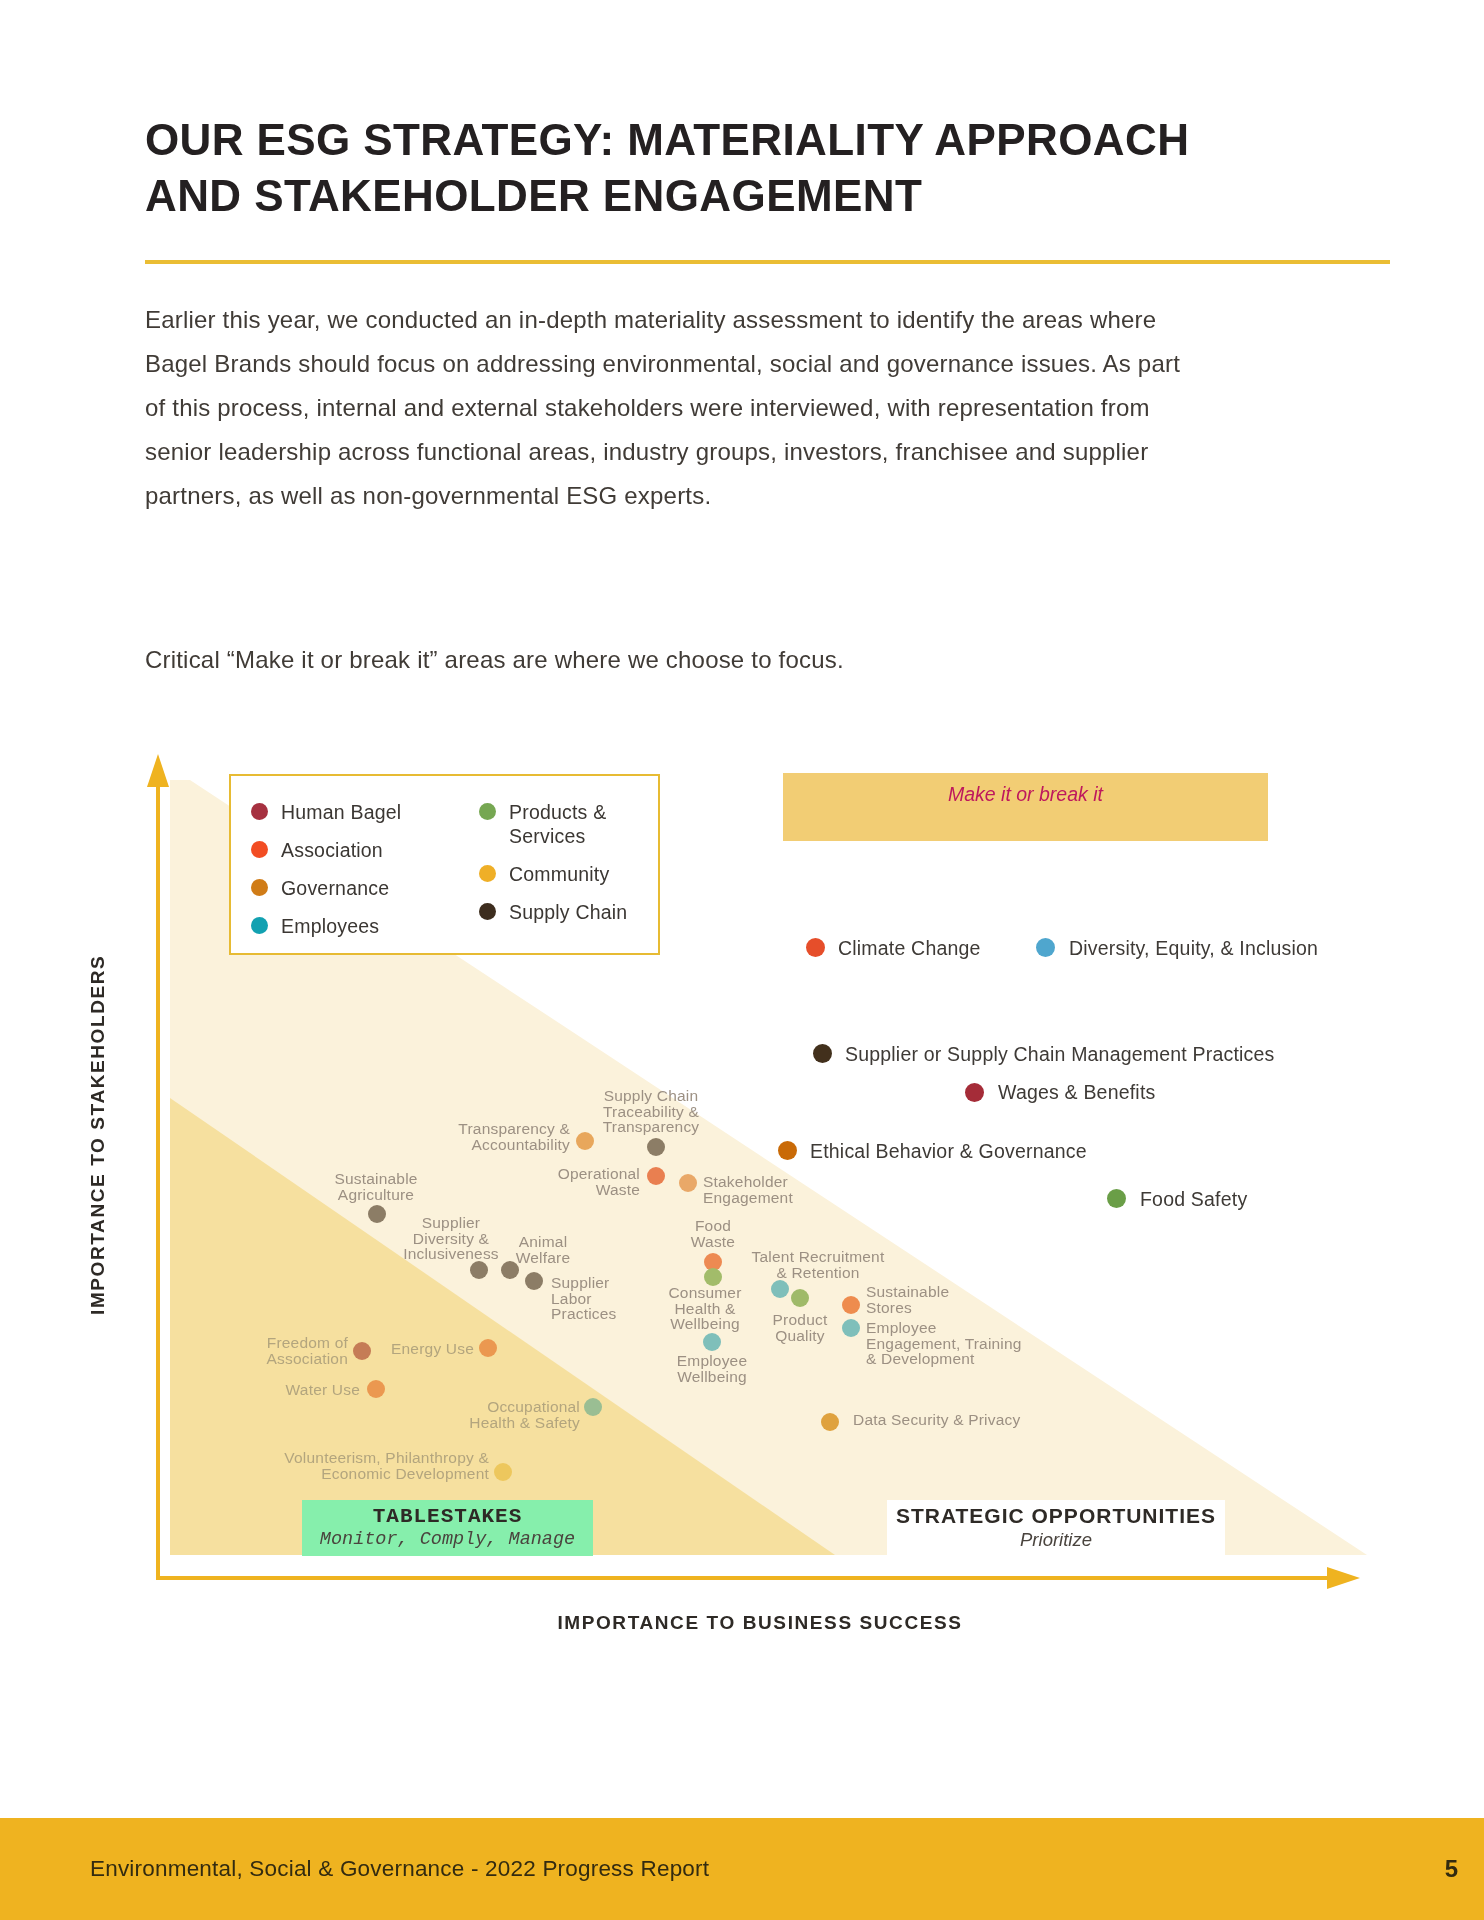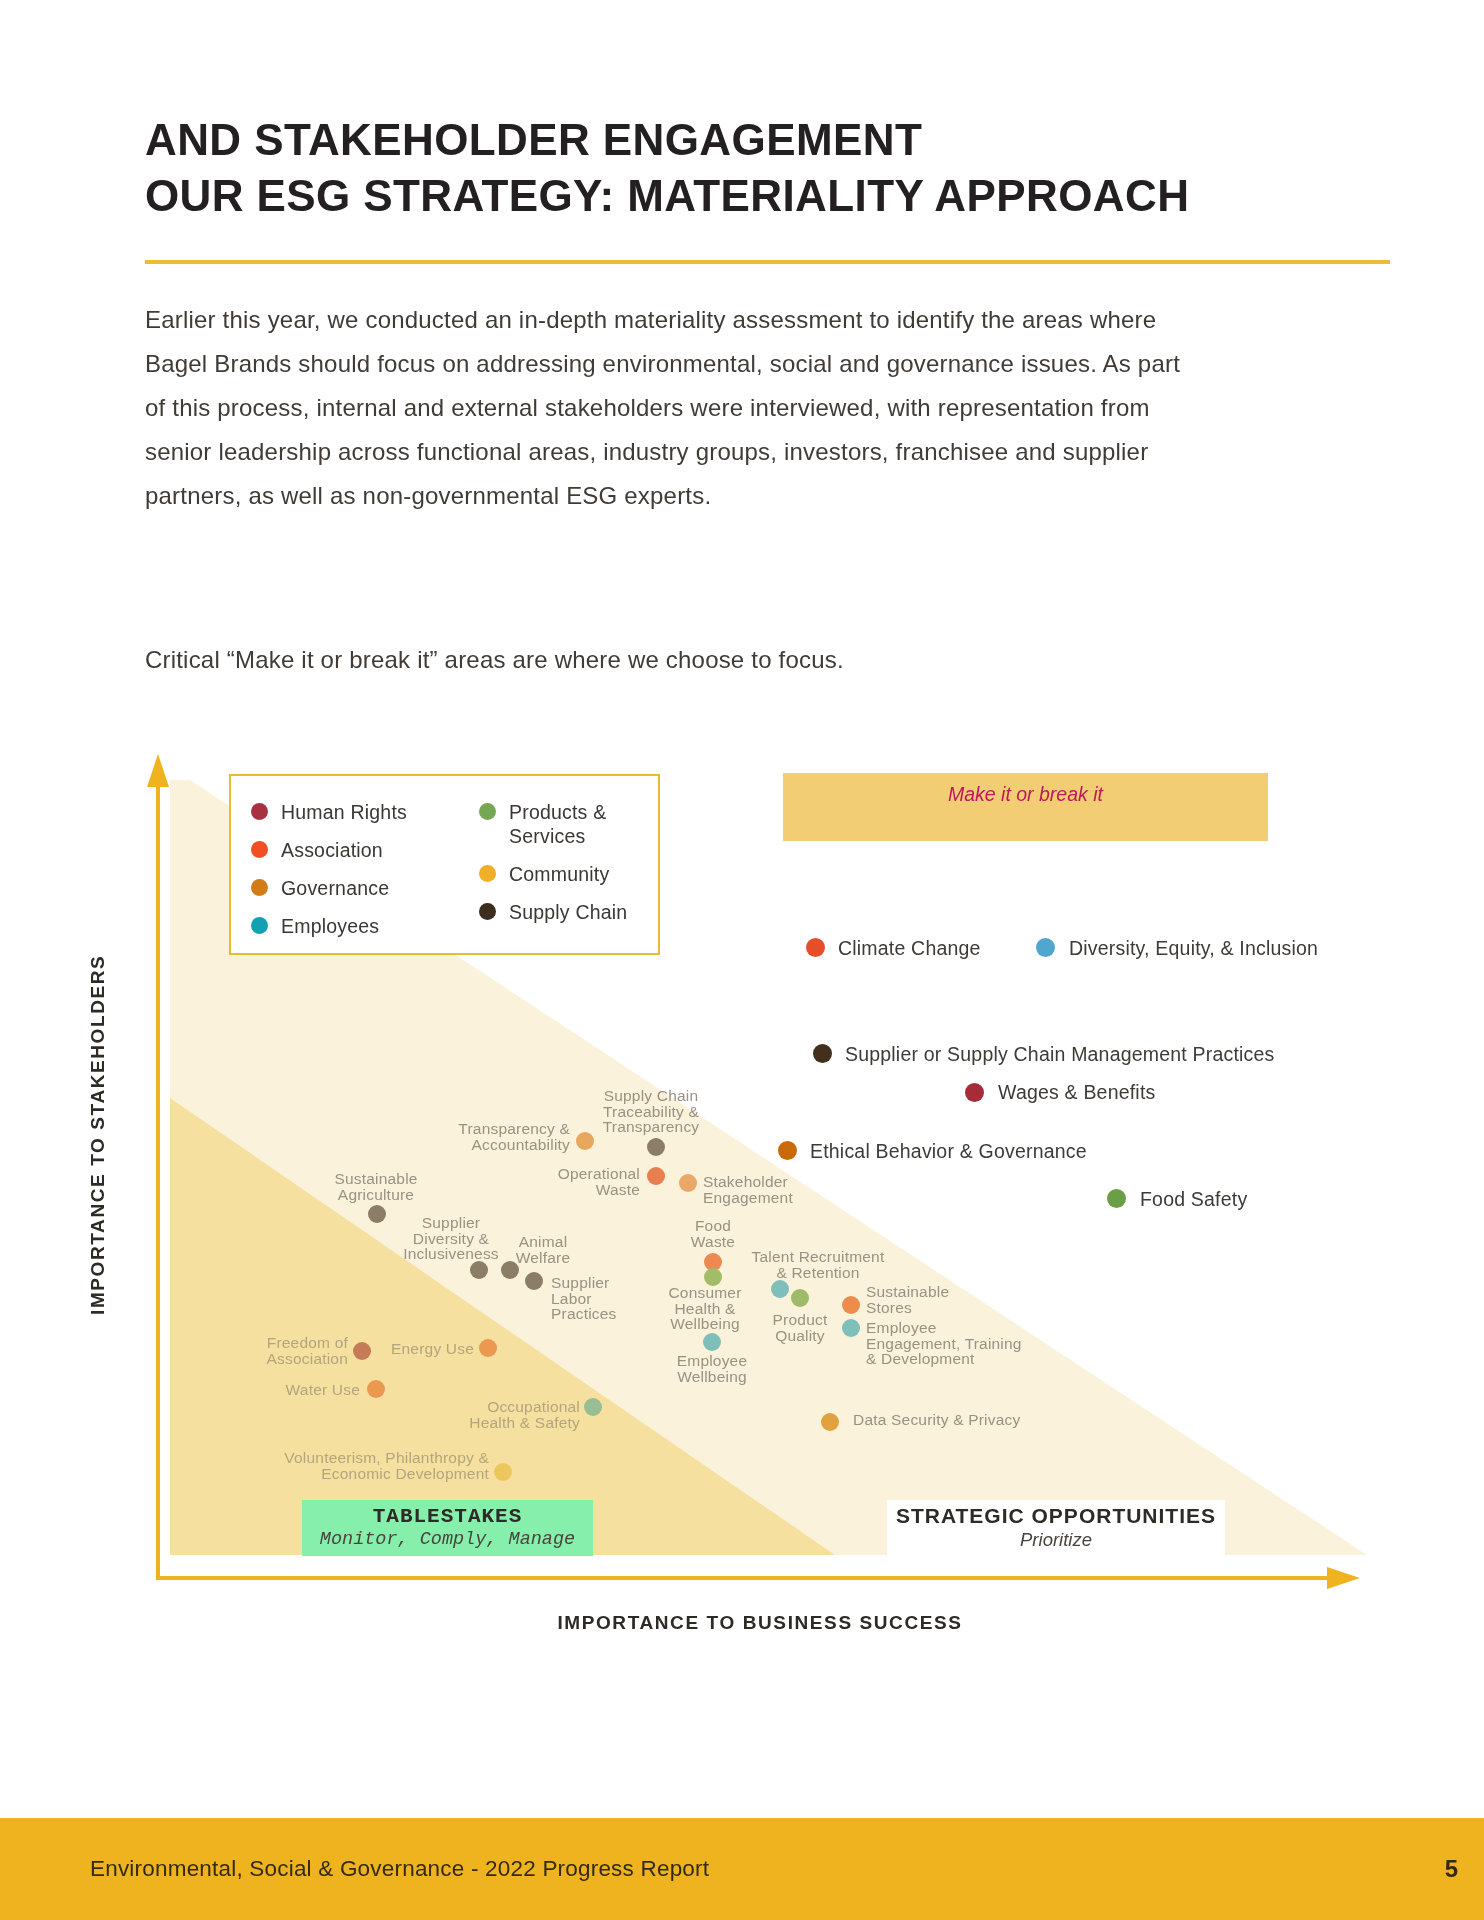--- a/index.html
+++ b/index.html
@@ -70,22 +70,22 @@
   }
   #footer-text{font-size:22.5px;color:#332B10;letter-spacing:.2px;}
   #footer-page{font-size:24px;font-weight:700;color:#332B10;}
 </style>
 </head>
 <body>
 
 <div id="page">
 
   <div id="title">
+    <div>OUR ESG STRATEGY: MATERIALITY APPROACH</div>
     <div>AND STAKEHOLDER ENGAGEMENT</div>
-    <div>OUR ESG STRATEGY: MATERIALITY APPROACH</div>
   </div>
   <div id="title-rule"></div>
 
   <div id="intro">Earlier this year, we conducted an in-depth materiality assessment to identify the areas where Bagel Brands should focus on addressing environmental, social and governance issues. As part of this process, internal and external stakeholders were interviewed, with representation from senior leadership across functional areas, industry groups, investors, franchisee and supplier partners, as well as non-governmental ESG experts.</div>
   <div id="callout">Critical “Make it or break it” areas are where we choose to focus.</div>
 
   <svg id="chart-bg" viewBox="0 0 1484 940">
     <polygon points="170,40 190,40 1367,815 170,815" style="fill:var(--cream)"></polygon>
     <polygon points="170,358 835,815 170,815" style="fill:var(--light-gold)"></polygon>
     <line x1="158" y1="44" x2="158" y2="838" style="stroke:var(--accent-gold);stroke-width:4"></line>
@@ -94,21 +94,21 @@
     <polygon points="1360,838 1327,827 1327,849" style="fill:var(--accent-gold)"></polygon>
   </svg>
 
   <div id="y-axis-label">IMPORTANCE TO STAKEHOLDERS</div>
   <div id="x-axis-label">IMPORTANCE TO BUSINESS SUCCESS</div>
 
   <div id="legend">
     <div class="leg-col leg-col1" id="leg-col1">
         <div class="leg-item">
           <span class="leg-dot" style="background: rgb(166, 49, 64);"></span>
-          <span class="leg-text">Human Rights</span>
+          <span class="leg-text">Human Bagel</span>
         </div>
         <div class="leg-item">
           <span class="leg-dot" style="background: rgb(242, 77, 35);"></span>
           <span class="leg-text">Association</span>
         </div>
         <div class="leg-item">
           <span class="leg-dot" style="background: rgb(208, 124, 23);"></span>
           <span class="leg-text">Governance</span>
         </div>
         <div class="leg-item">

